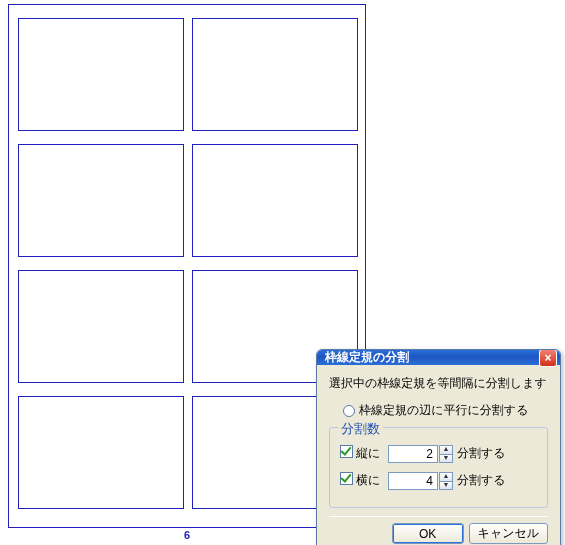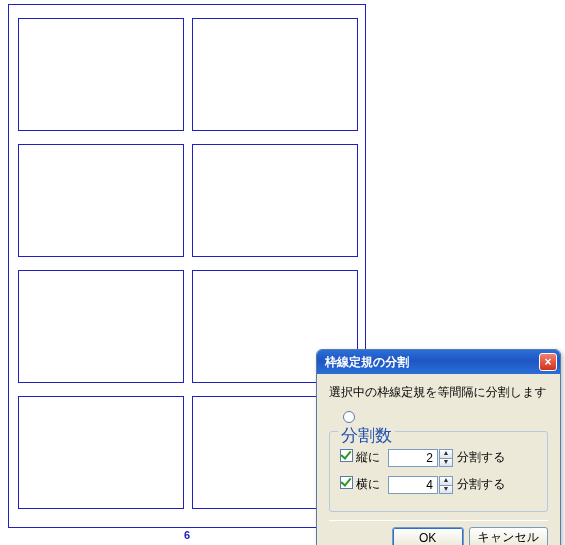--- a/index.html
+++ b/index.html
@@ -43,21 +43,21 @@
     left: 316px;
     top: 349px;
     width: 245px;
     background: #ece9d8;
     border: 1px solid #5a7aa8;
     border-radius: 6px 6px 2px 2px;
     box-shadow: 2px 2px 5px rgba(0,0,0,0.25);
     overflow: hidden;
   }
   .titlebar {
-    height: 24px;
+    height: 15px;
     background: linear-gradient(to bottom, #2a6fd6 0%, #1e56c4 45%, #2a6fd6 100%);
     display: flex;
     align-items: center;
     padding: 0 3px 0 8px;
     color: #fff;
     font-weight: bold;
     font-size: 12px;
   }
   .titlebar .title { flex: 1; }
   .close-btn {
@@ -120,21 +120,21 @@
     position: relative;
     margin-bottom: 8px;
   }
   .fieldset .legend {
     position: absolute;
     top: -8px;
     left: 8px;
     background: #ece9d8;
     padding: 0 3px;
     color: #2050b0;
-    font-size: 17px;
+    font-size: 13px;
   }
   .split-row {
     display: flex;
     align-items: flex-start;
     margin: 9px 0;
   }
   .checkbox {
     width: 13px;
     height: 13px;
     border: 1px solid #5a7aa8;
@@ -236,20 +236,21 @@
     <div class="close-btn">
       <span>×</span>
     </div>
   </div>
   <div class="dialog-body">
     <div class="desc">選択中の枠線定規を等間隔に分割します</div>
 
     <div class="radio-group">
       <div class="radio-row">
         <span id="radio-frame" class="radio"></span>
+        <span>枠線定規の辺に平行に分割する</span>
       </div>
     </div>
 
     <div class="fieldset">
       <span class="legend">分割数</span>
 
       <div class="split-row">
         <span id="chk-v" class="checkbox checked"></span>
         <span class="lbl">縦に</span>
         <span class="spinner">

